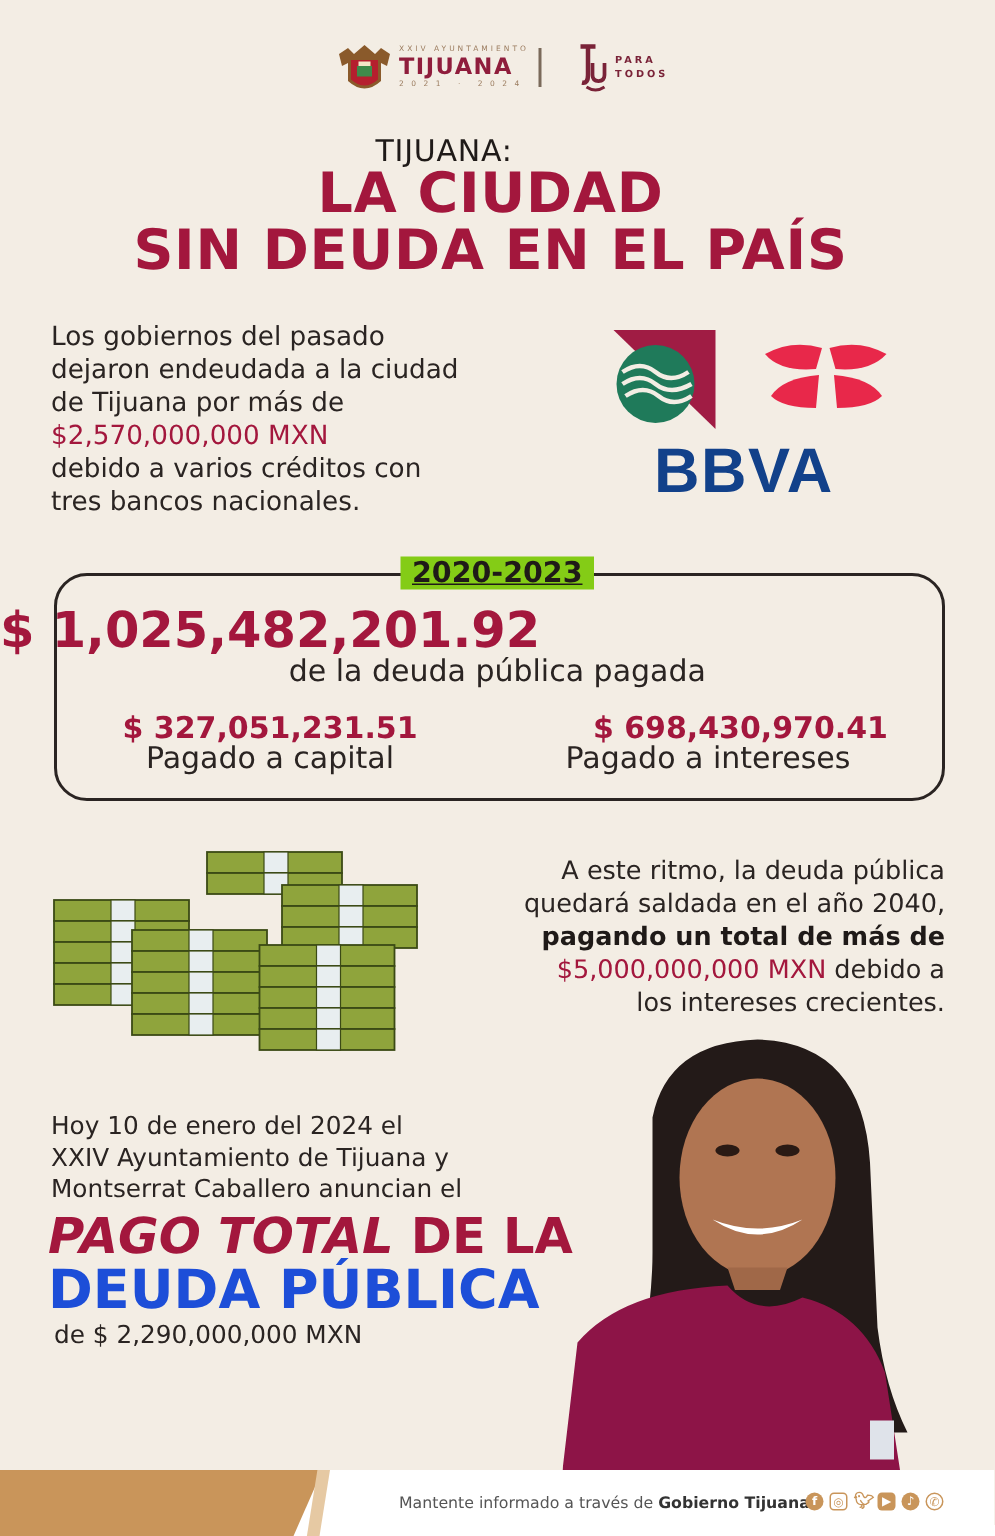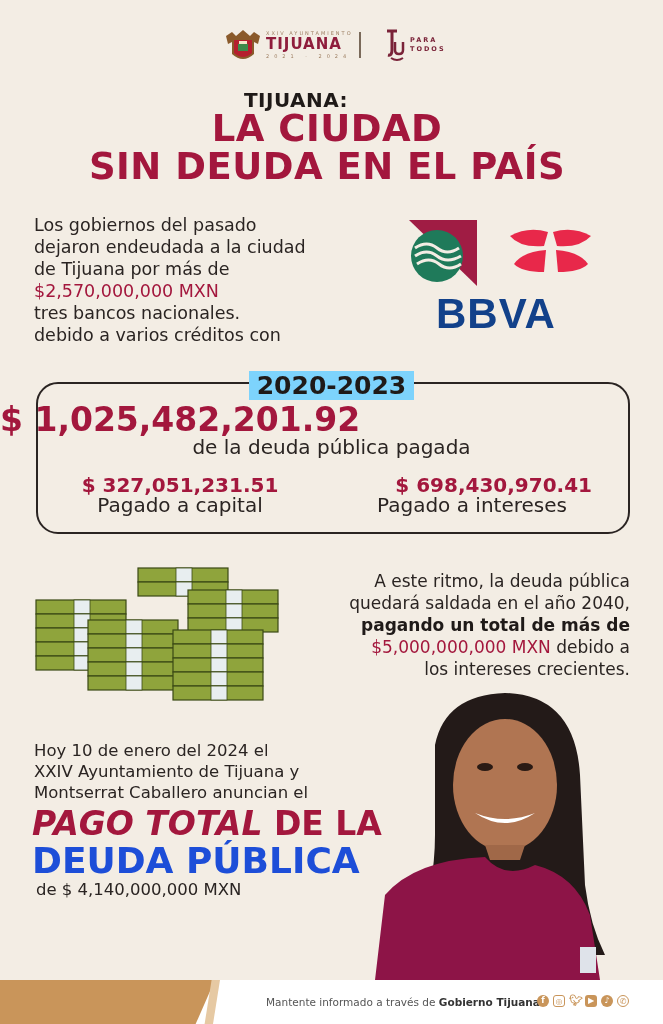--- a/index.html
+++ b/index.html
@@ -14,36 +14,36 @@
     .shield { left: 224px; top: 28px; width: 38px; height: 36px; }
     .brand { left: 266px; top: 30px; width: 90px; }
     .brand-sub { font-size: 5px; letter-spacing: 2px; color: #9c7d60; }
     .brand-name { font-size: 15px; font-weight: bold; color: #8f1d3c; letter-spacing: 1px; line-height: 17px; }
     .brand-years { font-size: 5px; letter-spacing: 5px; color: #9c7d60; }
     .divider-v { left: 359px; top: 32px; width: 2px; height: 26px; background: #7a6a5a; }
     .tj-logo { left: 385px; top: 28px; width: 20px; height: 34px; }
     .para-todos { left: 410px; top: 36px; font-size: 6.5px; letter-spacing: 2px; color: #7a2338; line-height: 9px; font-weight: bold; }
 
     
-    .title-small { left: 0; width: 592px; top: 88px; text-align: center; font-size: 20px; font-weight: bold; color: #1f1a18; letter-spacing: 0.5px; }
+    .title-small { left: 0; width: 592px; top: 88px; text-align: center; font-size: 20px; font-weight: normal; color: #1f1a18; letter-spacing: 0.5px; }
     .title-big { left: 0; width: 654px; top: 110px; text-align: center; font-size: 37px; font-weight: bold; color: #a3173d; line-height: 38px; letter-spacing: 0.5px; }
 
     
     .intro { left: 34px; top: 214px; width: 340px; font-size: 17.5px; line-height: 22px; color: #2a2422; }
     .red-bold { color: #a3173d; font-weight: normal; }
 
     
     .bank1 { left: 407px; top: 218px; width: 72px; height: 70px; }
     .bank2 { left: 508px; top: 224px; width: 85px; height: 50px; }
     .bbva { left: 436px; top: 290px; font-size: 42px; font-weight: bold; color: #12418a; letter-spacing: 1px; font-family: "Liberation Sans", sans-serif; }
 
     
     .box { left: 36px; top: 382px; width: 594px; height: 152px; border: 2px solid #2a2422; border-radius: 22px; }
     .box-label { left: 0; width: 663px; top: 371px; text-align: center; }
-    .box-label span { background: #7dd3fc; padding: 0 8px; font-size: 25px; font-weight: bold; color: #1f1a18; }
+    .box-label span { background: #84cc16; padding: 0 8px; font-size: 19px; font-weight: bold; color: #1f1a18; text-decoration: underline; }
     .total { left: 0; width: 663px; top: 400px; text-align: left; font-size: 33px; font-weight: bold; color: #a3173d; }
     .total-sub { left: 0; width: 663px; top: 435px; text-align: center; font-size: 20px; color: #2a2422; }
     .cap-val { left: 60px; width: 240px; top: 473px; text-align: center; font-size: 20px; font-weight: bold; color: #a3173d; }
     .cap-lbl { left: 60px; width: 240px; top: 493px; text-align: center; font-size: 20px; color: #2a2422; }
     .int-val { left: 352px; width: 240px; top: 473px; text-align: right; font-size: 20px; font-weight: bold; color: #a3173d; }
     .int-lbl { left: 352px; width: 240px; top: 493px; text-align: center; font-size: 20px; color: #2a2422; }
 
     
     .money { left: 28px; top: 560px; width: 275px; height: 150px; }
 
@@ -102,22 +102,22 @@
 <div class="abs title-big">
   <div>LA CIUDAD</div>
   <div>SIN DEUDA EN EL PAÍS</div>
 </div>
 
 <div class="abs intro">
   <div>Los gobiernos del pasado</div>
   <div>dejaron endeudada a la ciudad</div>
   <div>de Tijuana por más de</div>
   <div class="red-bold">$2,570,000,000 MXN</div>
+  <div>debido a varios créditos con</div>
   <div>tres bancos nacionales.</div>
-  <div>debido a varios créditos con</div>
 </div>
 
 <svg class="abs bank1" viewBox="0 0 72 70">
   <path d="M2 2 H70 V68 Z" fill="#a01c44"></path>
   <circle cx="30" cy="38" r="26" fill="#1f7a5a"></circle>
   <path d="M8 30 Q20 22 30 30 T52 30" stroke="#f3ede4" stroke-width="3" fill="none"></path>
   <path d="M8 38 Q20 30 30 38 T54 38" stroke="#f3ede4" stroke-width="3" fill="none"></path>
   <path d="M10 46 Q22 38 32 46 T54 46" stroke="#f3ede4" stroke-width="3" fill="none"></path>
 </svg>
 <svg class="abs bank2" viewBox="0 0 85 50">
@@ -176,21 +176,21 @@
   <div>los intereses crecientes.</div>
 </div>
 
 <div class="abs announce">
   <div>Hoy 10 de enero del 2024 el</div>
   <div>XXIV Ayuntamiento de Tijuana y</div>
   <div>Montserrat Caballero anuncian el</div>
 </div>
 <div class="abs big-red-1"><i>PAGO TOTAL</i><span> DE LA</span></div>
 <div class="abs big-red-2">DEUDA PÚBLICA</div>
-<div class="abs amount-line">de $ 4,140,000,000 MXN</div>
+<div class="abs amount-line">de $ 2,290,000,000 MXN</div>
 
 <svg class="abs portrait" viewBox="0 0 240 295">
   <path d="M60 60 Q70 10 130 8 Q200 10 205 90 L210 200 Q215 240 230 270 L40 270 Q60 200 60 150 Z" fill="#231a18"></path>
   <ellipse cx="130" cy="100" rx="52" ry="66" fill="#b07552"></ellipse>
   <path d="M100 128 Q130 148 160 128 Q130 140 100 128 Z" fill="#ffffff"></path>
   <ellipse cx="110" cy="82" rx="8" ry="4" fill="#2a1a14"></ellipse>
   <ellipse cx="150" cy="82" rx="8" ry="4" fill="#2a1a14"></ellipse>
   <path d="M110 160 L115 175 L145 175 L150 160 Z" fill="#a06848"></path>
   <path d="M0 295 L10 210 Q40 175 110 172 Q130 195 160 180 Q200 190 215 230 L225 295 Z" fill="#8d1447"></path>
   <rect x="205" y="262" width="16" height="26" fill="#dfe3ea"></rect>

